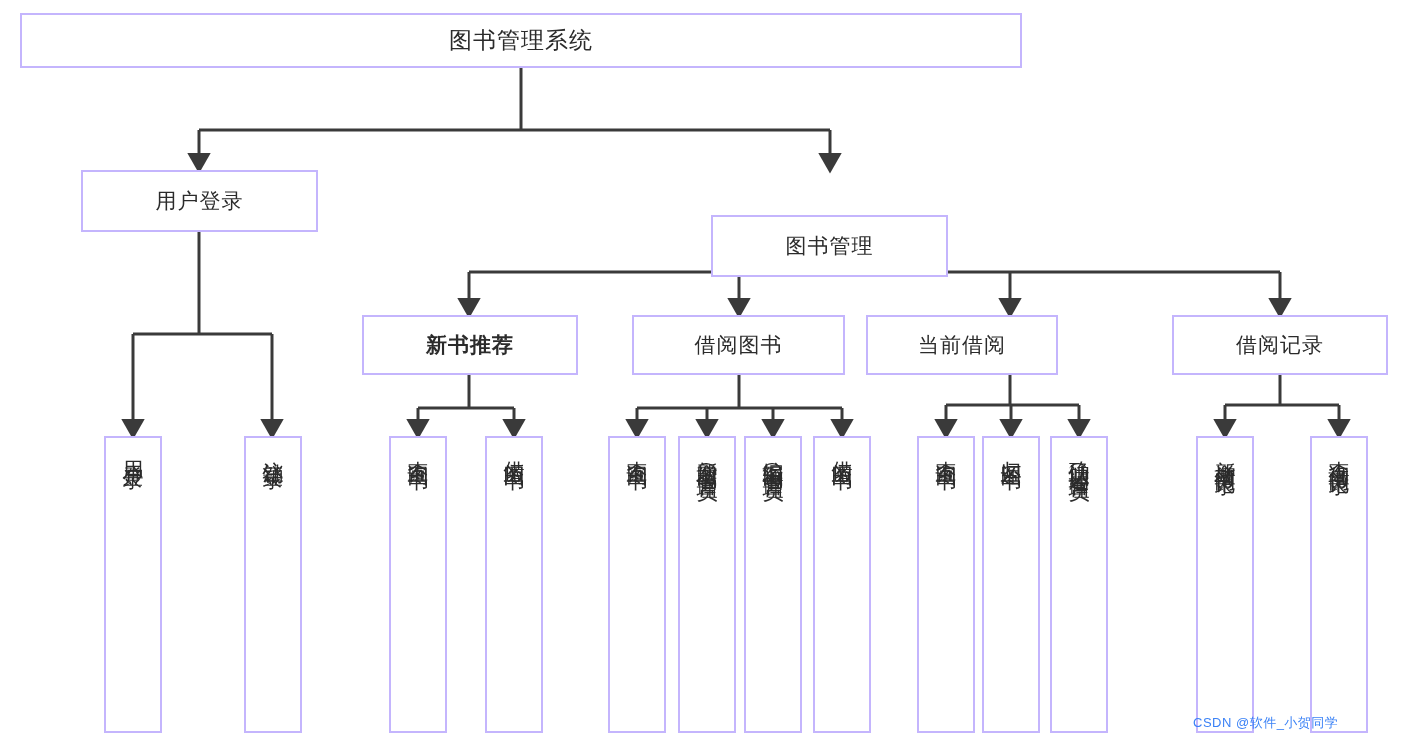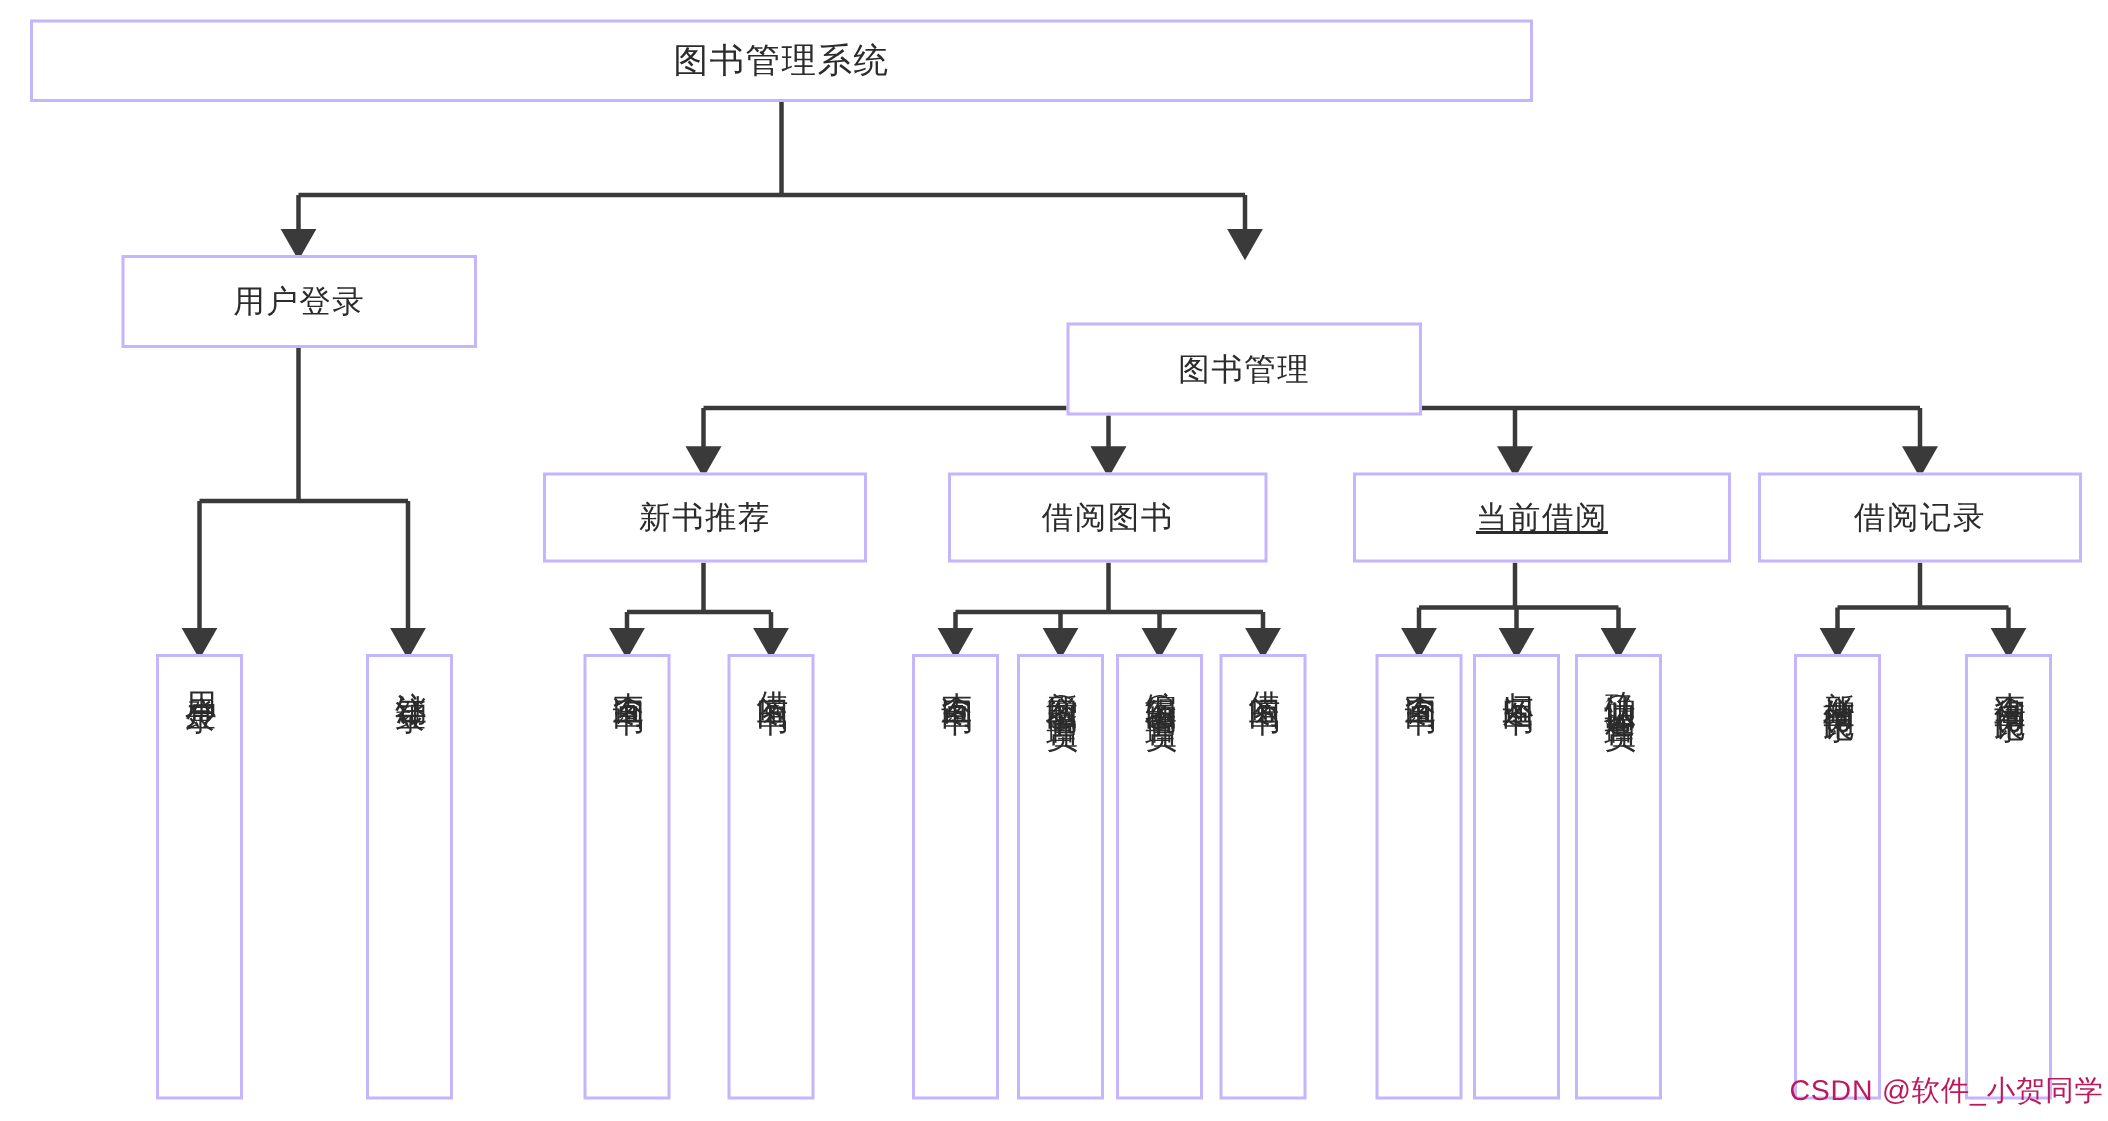--- a/index.html
+++ b/index.html
@@ -57,22 +57,22 @@
   }
   .node .hlabel {
     white-space: nowrap;
     letter-spacing: 1px;
     display: block;
   }
   #watermark {
     position: absolute;
     left: 1193px;
     top: 714px;
-    font-size: 19px;
-    color: #be185d;
+    font-size: 13px;
+    color: #3b82f6;
     letter-spacing: 0.5px;
     white-space: nowrap;
   }
 </style>
 </head>
 <body>
 
 <div id="canvas">
 
   <svg id="edges" viewBox="0 0 1405 747" xmlns="http://www.w3.org/2000/svg">
@@ -131,27 +131,27 @@
 
   <div id="level2-layer">
       <div class="node mid" style="left: 81px; top: 170px; width: 237px; height: 62px;">
         <span class="hlabel">用户登录</span>
       </div>
       <div class="node mid" style="left: 711px; top: 170px; width: 237px; height: 62px; margin-top: 45px;">
         <span class="hlabel">图书管理</span>
       </div>
     </div>
   <div id="level3-layer">
-      <div class="node mid" style="left: 362px; top: 315px; width: 216px; height: 60px;">
+      <div class="node mid" style="left: 362px; top: 315px; width: 216px; height: 60px; font-weight: bold;">
         <span class="hlabel">新书推荐</span>
       </div>
       <div class="node mid" style="left: 632px; top: 315px; width: 213px; height: 60px;">
         <span class="hlabel">借阅图书</span>
       </div>
-      <div class="node mid" style="left: 902px; top: 315px; width: 252px; height: 60px; text-decoration: underline;">
+      <div class="node mid" style="left: 866px; top: 315px; width: 192px; height: 60px;">
         <span class="hlabel">当前借阅</span>
       </div>
       <div class="node mid" style="left: 1172px; top: 315px; width: 216px; height: 60px;">
         <span class="hlabel">借阅记录</span>
       </div>
     </div>
   <div id="leaf-layer">
       <div class="node leaf" style="left: 104px; top: 436px; width: 58px; height: 297px;">
         <span class="vlabel">用户登录</span>
       </div>

